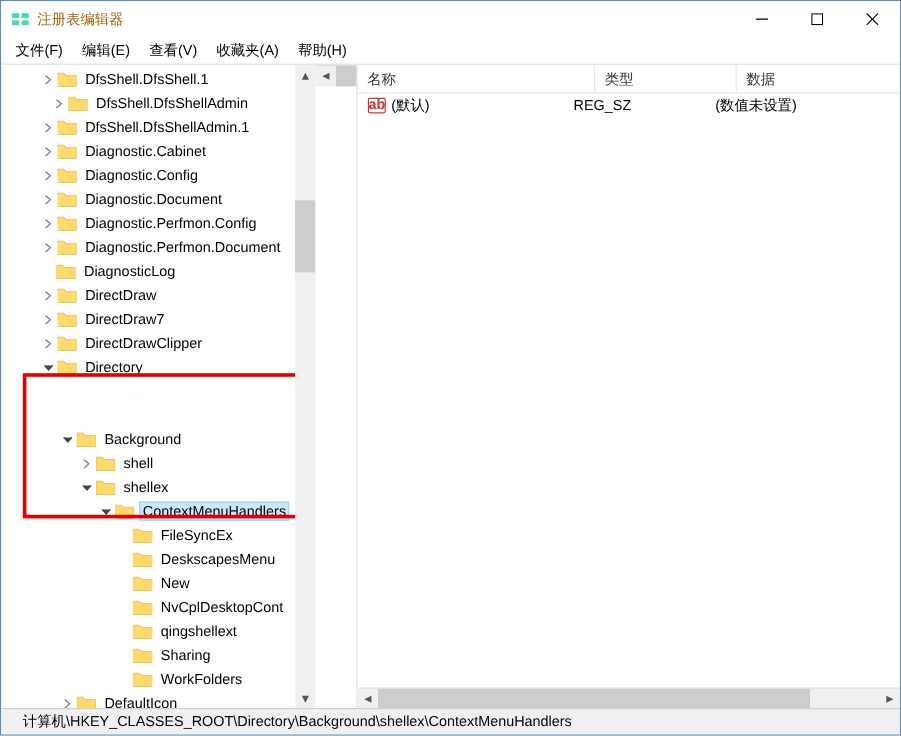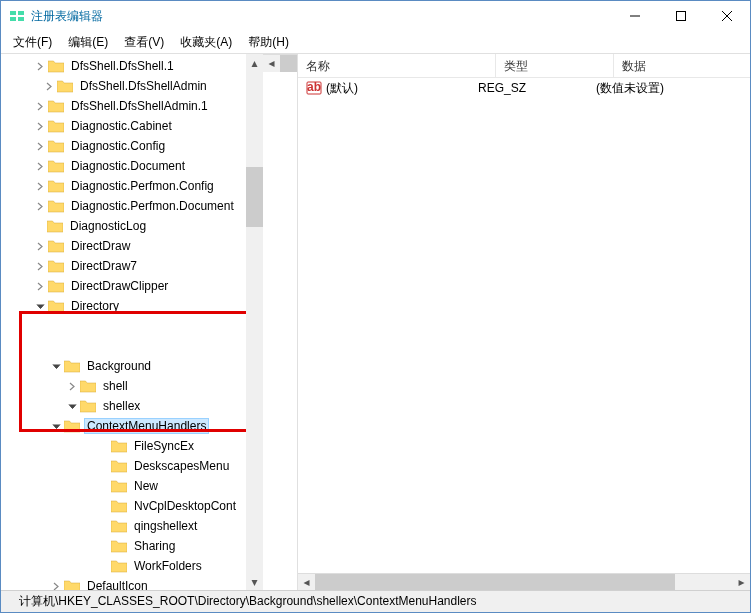--- a/index.html
+++ b/index.html
@@ -1,19 +1,19 @@
 <!DOCTYPE html>
 <html><head>
 <meta charset="utf-8">
 <style>
 * { margin: 0; padding: 0; box-sizing: border-box; font-family: "Microsoft YaHei", "Segoe UI", sans-serif; font-size: 12px; }
 body { background: #fff; width: 751px; height: 613px; display: flex; flex-direction: column; border: 1px solid #5a8bc2; overflow: hidden; }
 .titlebar { height: 30px; background: #fff; display: flex; align-items: center; padding: 0 0 0 8px; }
 .titlebar .icon { width: 16px; height: 16px; margin-right: 6px; }
-.titlebar .title { flex: 1; color: #0369a1; }
+.titlebar .title { flex: 1; color: #a16207; }
 .titlebar .btn { width: 46px; height: 30px; display: flex; align-items: center; justify-content: center; color: #000; }
 .menubar { height: 22px; display: flex; align-items: center; padding: 0 4px; background: #fff; }
 .menubar .menu { padding: 2px 8px; cursor: default; }
 .main { flex: 1; display: flex; overflow: hidden; border-top: 1px solid #e0e0e0; }
 .tree-pane { width: 297px; display: flex; flex-direction: row; border-right: 1px solid #e0e0e0; overflow: hidden; }
 .tree-scroll { flex: 1; overflow: hidden; position: relative; }
 .tree { padding: 2px 0; }
 .node { display: flex; align-items: center; height: 20px; white-space: nowrap; cursor: default; }
 .node .chev { width: 14px; height: 14px; display: flex; align-items: center; justify-content: center; margin-right: 1px; color: #666; }
 .node .spacer { width: 14px; display: inline-block; }
@@ -250,21 +250,21 @@
               <span class="chev">
                 <svg width="9" height="9" viewBox="0 0 9 9">
                   <path d="M1 2.5 L4.5 6.5 L8 2.5" fill="#444" stroke="#444" stroke-width="1"></path>
                 </svg>
               </span>
               <span class="folder"><svg viewBox="0 0 16 14">
                   <path d="M0 2 L0 13 L16 13 L16 4 L7 4 L5.5 2 Z" fill="#ffd96a" stroke="#d4a83a" stroke-width="0.5"></path>
                 </svg></span>
               <span class="label">shellex</span>
             </div>
-            <div class="node selected" style="padding-left: 48px;">
+            <div class="node selected" style="padding-left: 80px;">
               <span class="chev">
                 <svg width="9" height="9" viewBox="0 0 9 9">
                   <path d="M1 2.5 L4.5 6.5 L8 2.5" fill="#444" stroke="#444" stroke-width="1"></path>
                 </svg>
               </span>
               <span class="folder"><svg viewBox="0 0 16 14">
                   <path d="M0 2 L0 13 L16 13 L16 4 L7 4 L5.5 2 Z" fill="#ffd96a" stroke="#d4a83a" stroke-width="0.5"></path>
                 </svg></span>
               <span class="label">ContextMenuHandlers</span>
             </div>

